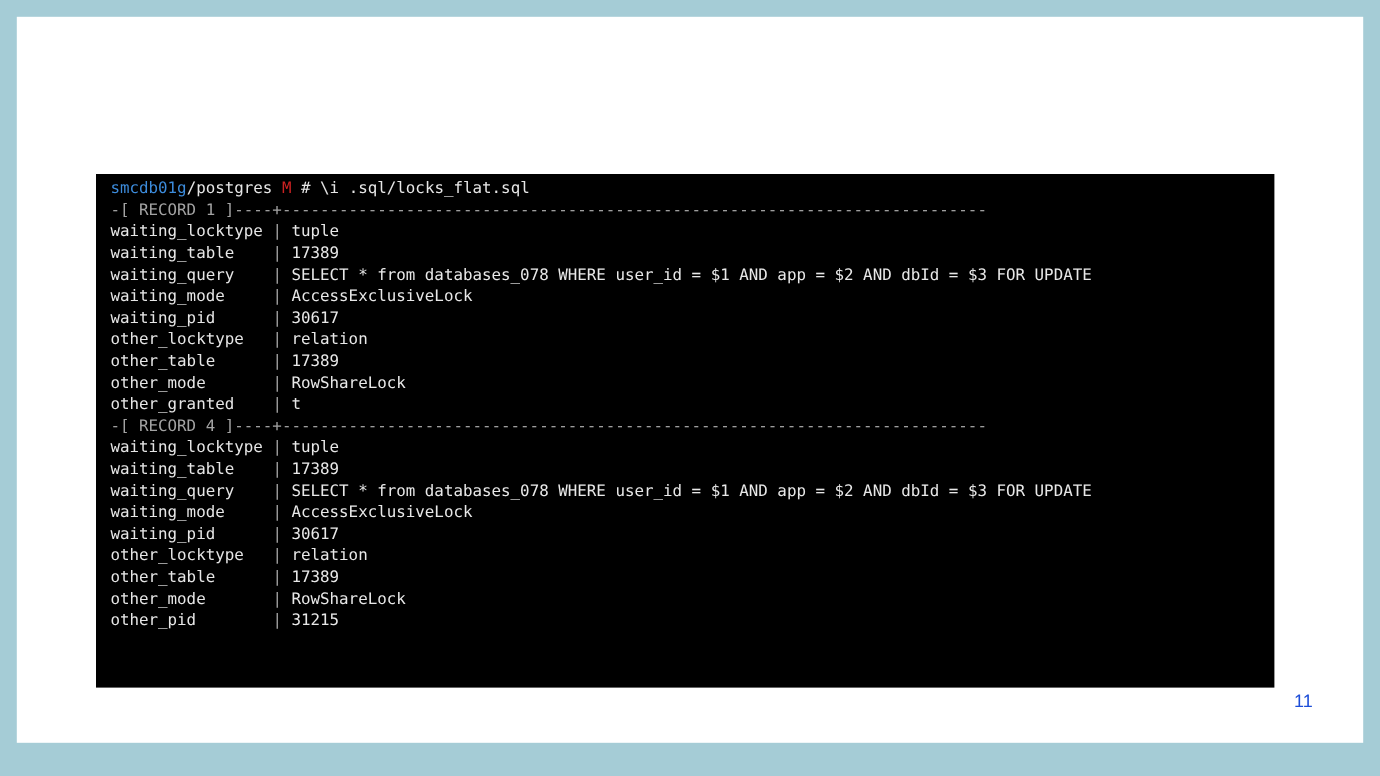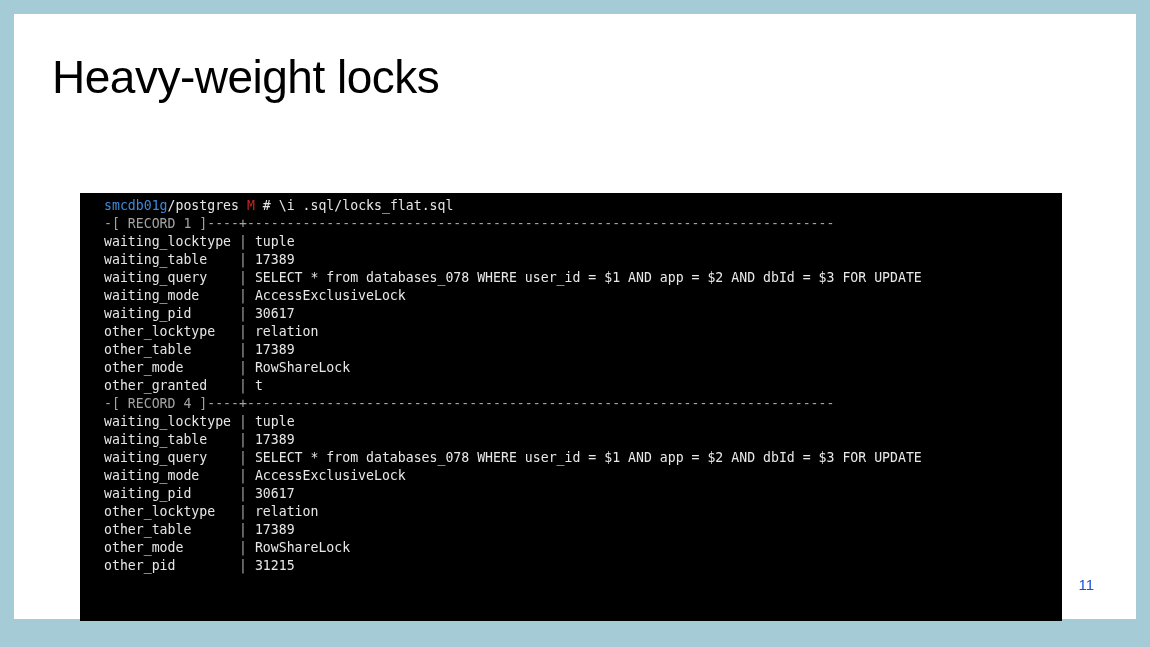--- a/index.html
+++ b/index.html
@@ -46,22 +46,21 @@
   }
 
   #terminal {
     position: absolute;
     left: 66px;
     top: 131px;
     width: 982px;
     height: 428px;
     background: #000000;
     overflow: hidden;
-    padding: 4px 0 0 24px;
-    margin-top: 48px;
+    padding: 4px 0 0 12px;
   }
 
   .term-line {
     font-family: "DejaVu Sans Mono", monospace;
     font-size: 13.2px;
     line-height: 18px;
     height: 18px;
     white-space: pre;
     color: #d8d8d8;
     letter-spacing: 0px;
@@ -81,21 +80,20 @@
     color: #1d4ed8;
     font-family: "Liberation Sans", sans-serif;
   }
 </style>
 </head>
 <body>
 
 <div id="slide-frame">
   <div id="slide-canvas">
 
-    <h1 id="slide-title">Heavy-weight locks</h1>
 
     <div id="terminal">
       <div id="terminal-lines">
           <div class="term-line"><span class="c-blue">smcdb01g</span><span class="c-white">/postgres</span><span class="c-white"> </span><span class="c-red">M</span><span class="c-white"> # </span><span class="c-white">\i .sql/locks_flat.sql</span></div>
           <div class="term-line"><span class="c-green">-[ RECORD 1 ]----+--------------------------------------------------------------------------</span></div>
           <div class="term-line"><span class="c-white">waiting_locktype </span><span class="c-green">|</span><span class="c-value"> tuple</span></div>
           <div class="term-line"><span class="c-white">waiting_table    </span><span class="c-green">|</span><span class="c-value"> 17389</span></div>
           <div class="term-line"><span class="c-white">waiting_query    </span><span class="c-green">|</span><span class="c-value"> SELECT * from databases_078 WHERE user_id = $1 AND app = $2 AND dbId = $3 FOR UPDATE</span></div>
           <div class="term-line"><span class="c-white">waiting_mode     </span><span class="c-green">|</span><span class="c-value"> AccessExclusiveLock</span></div>
           <div class="term-line"><span class="c-white">waiting_pid      </span><span class="c-green">|</span><span class="c-value"> 30617</span></div>

